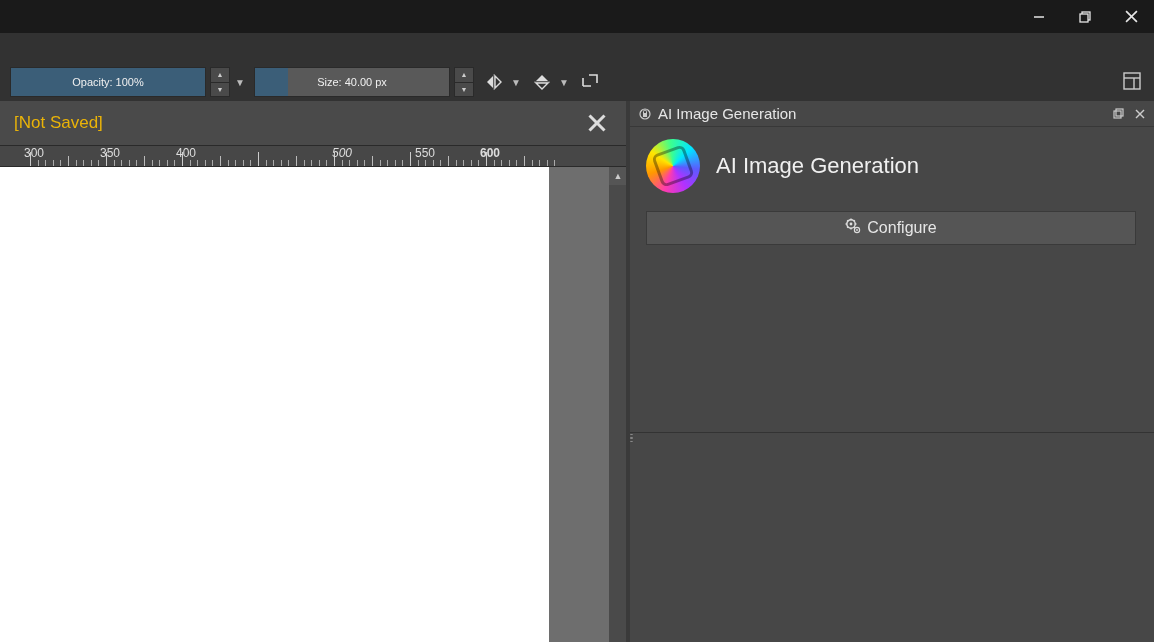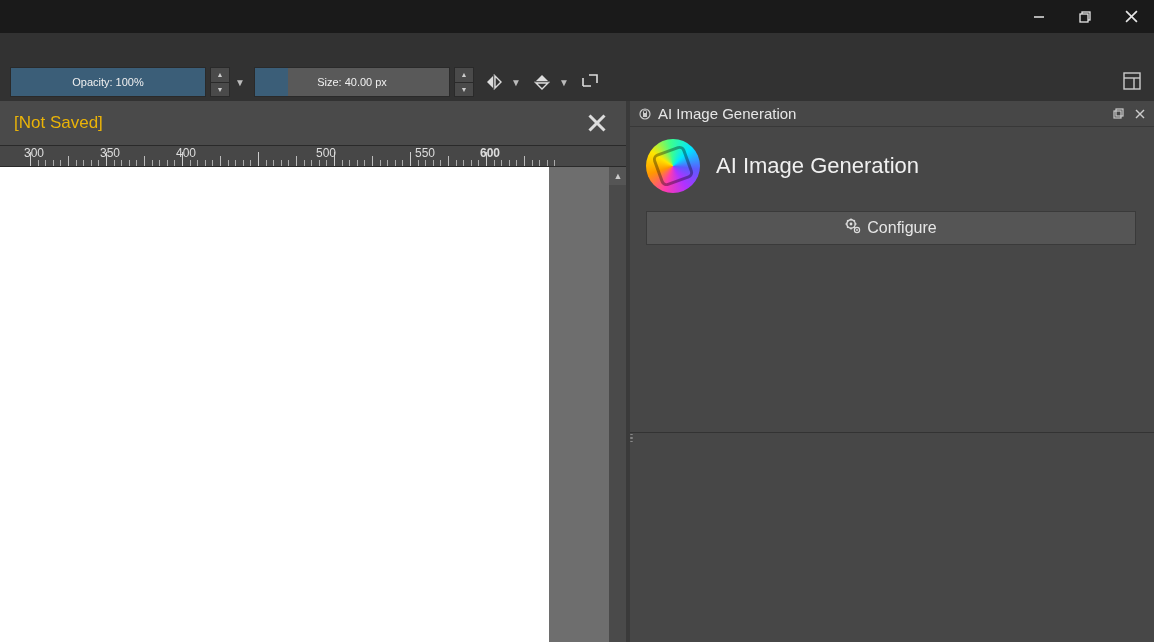--- a/index.html
+++ b/index.html
@@ -443,21 +443,21 @@
     <div class="ruler" id="ruler">
         <div class="tick-major" style="left: 30px;"></div>
         <div class="tick-major-label" style="left: 30px;">300</div>
         <div class="tick-major" style="left: 106px;"></div>
         <div class="tick-major-label" style="left: 106px;">350</div>
         <div class="tick-major" style="left: 182px;"></div>
         <div class="tick-major-label" style="left: 182px;">400</div>
         <div class="tick-major" style="left: 258px;"></div>
         <div class="tick-major-label" style="left: 258px; margin-top: 44px;">450</div>
         <div class="tick-major" style="left: 334px;"></div>
-        <div class="tick-major-label" style="left: 322px;">500</div>
+        <div class="tick-major-label" style="left: 338px; font-style: italic;">500</div>
         <div class="tick-major" style="left: 410px;"></div>
         <div class="tick-major-label" style="left: 421px;">550</div>
         <div class="tick-major" style="left: 486px;"></div>
         <div class="tick-major-label" style="left: 486px; font-weight: bold;">600</div>
         <div class="tick-minor" style="left: 37.6px;"></div>
         <div class="tick-minor" style="left: 45.2px;"></div>
         <div class="tick-minor" style="left: 52.8px;"></div>
         <div class="tick-minor" style="left: 60.4px;"></div>
         <div class="tick-mid" style="left: 68px;"></div>
         <div class="tick-minor" style="left: 75.6px;"></div>

